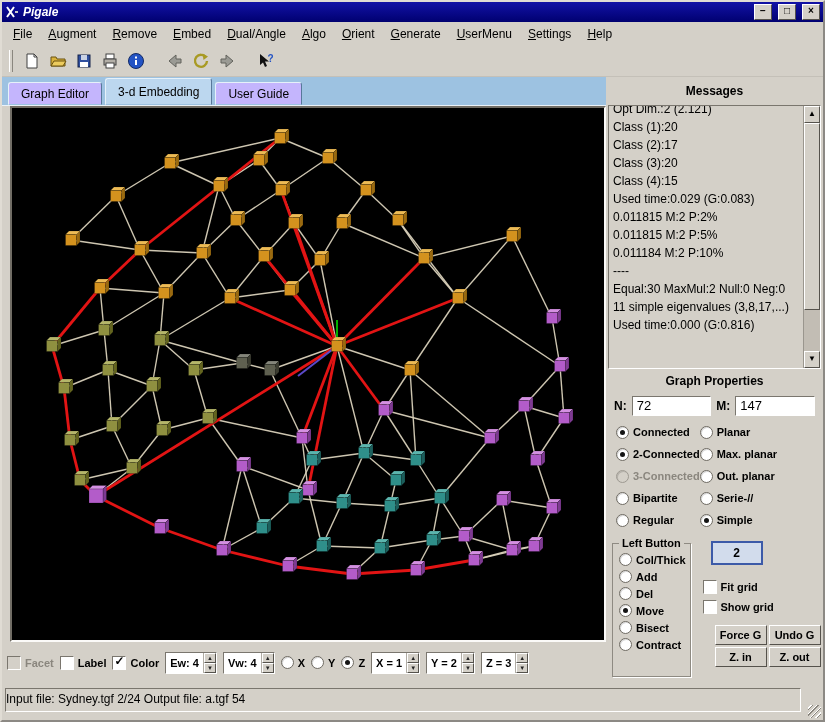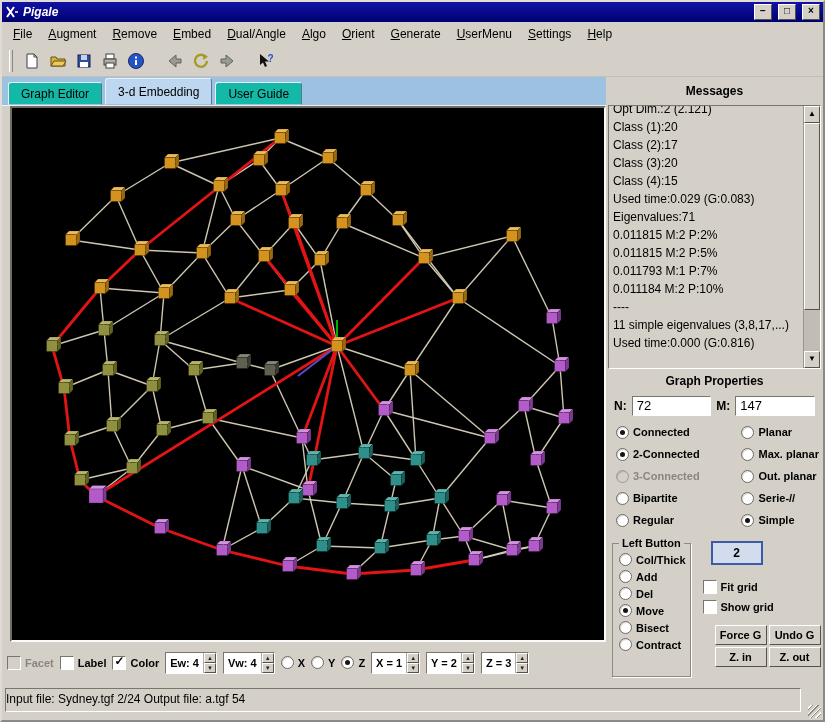--- a/index.html
+++ b/index.html
@@ -18,21 +18,21 @@
   .toolbar{flex:0 0 31px;display:flex;align-items:center;padding-left:2px;gap:1px;border-bottom:1px solid #c4c0b8;}
   .t-handle{width:2px;height:22px;border-left:1px solid #fff;border-right:1px solid #8a867e;margin:0 5px;}
   .t-btn{width:25px;height:25px;display:grid;place-items:center;}
   .t-gap{width:12px;}
   
   .content{flex:1;display:flex;min-height:0;}
   .left-col{width:604px;display:flex;flex-direction:column;}
   .right-col{flex:1;display:flex;flex-direction:column;min-width:0;}
   
   .tabstrip{flex:0 0 28px;background:#9dc2e1;display:flex;align-items:flex-end;padding-left:6px;gap:3px;border-bottom:1px solid #eaf2f9;}
-  .tab{height:21px;padding:0 12px;display:flex;align-items:center;font-size:12px;background:#14b8a6;
+  .tab{height:21px;padding:0 12px;display:flex;align-items:center;font-size:12px;background:#c4b5fd;
     border:1px solid;border-color:#e6f1fa #58789a #9dc2e1 #e6f1fa;border-radius:3px 3px 0 0;white-space:nowrap;}
   .tab.active{background:#bcd7ef;height:25px;}
   
   .canvas-wrap{margin-left:8px;width:596px;height:536px;box-sizing:border-box;background:#000;
     border:2px solid;border-color:#716d65 #fbfaf8 #fbfaf8 #716d65;}
   .canvas-wrap svg{display:block;width:592px;height:532px;}
   
   .cb-row,.rb-row{display:inline-flex;align-items:center;gap:4px;font-size:11px;font-weight:bold;white-space:nowrap;}
   .checkbox{width:12px;height:12px;background:#fff;border:1px solid;border-color:#7a766e #fff #fff #7a766e;position:relative;flex:0 0 12px;}
   .checkbox.checked::after{content:"\2713";position:absolute;left:1px;top:-3px;font-size:12px;font-weight:bold;color:#000;}
@@ -53,21 +53,21 @@
   .msg-header{flex:0 0 28px;display:flex;align-items:center;justify-content:center;font-weight:bold;font-size:12px;}
   .msg-area{flex:0 0 262px;margin:0 2px;display:flex;border:1px solid;border-color:#7a766e #fff #fff #7a766e;overflow:hidden;background:#d4d0c8;}
   .msg-lines{flex:1;overflow:hidden;padding-left:4px;margin-top:-6px;font-size:12px;line-height:18px;white-space:nowrap;}
   .scrollbar{width:16px;display:flex;flex-direction:column;background:#c2bdb4;border-left:1px solid #9a968e;}
   .sb-btn{height:15px;background:#d4d0c8;border:1px solid;border-color:#fff #55524c #55524c #fff;font-size:8px;line-height:13px;text-align:center;}
   .sb-track{flex:1;position:relative;}
   .sb-thumb{position:absolute;left:0;top:0;width:100%;height:82%;background:#d4d0c8;border:1px solid;border-color:#fff #55524c #55524c #fff;box-sizing:border-box;}
   .gp-title{flex:0 0 24px;display:flex;align-items:center;justify-content:center;font-weight:bold;font-size:12px;}
   .nm-row{flex:0 0 26px;display:flex;align-items:center;gap:5px;padding:0 8px;font-size:12px;font-weight:bold;}
   .field{flex:1;height:18px;background:#fff;border:1px solid;border-color:#7a766e #fff #fff #7a766e;font-weight:normal;font-size:13px;line-height:17px;padding:0 4px;}
-  .prop-grid{display:grid;grid-template-columns:1fr;grid-auto-flow:column;grid-template-rows:repeat(5,22px);
+  .prop-grid{display:grid;grid-template-columns:1fr 1fr 1fr;grid-auto-flow:column;grid-template-rows:repeat(5,22px);
     padding:2px 4px 2px 10px;align-items:center;flex:0 0 114px;box-sizing:border-box;}
   .lb-row{flex:1;display:flex;padding:4px 20px 6px 6px;gap:8px;min-height:0;}
   .groupbox{width:94px;margin:0;padding:2px 4px 2px 6px;border:1px solid #8e8a82;box-shadow:1px 1px 0 #fff;}
   .groupbox legend{font-size:11px;font-weight:bold;padding:0 3px;}
   #lb-options{display:flex;flex-direction:column;gap:4px;padding-top:2px;}
   .right-mini{flex:1;display:flex;flex-direction:column;padding-top:2px;}
   .val-display{width:48px;height:20px;margin:2px 0 12px 12px;border:2px solid #3c5aa8;background:#d2dcec;display:grid;place-items:center;font-weight:bold;font-size:12px;}
   .right-mini .cb-row{margin:3px 0 3px 4px;}
   .btn-grid{margin-top:8px;margin-left:16px;display:grid;grid-template-columns:52px 52px;grid-auto-rows:20px;gap:2px;}
   
@@ -775,26 +775,25 @@
         <span>Messages</span>
       </div>
       <div class="msg-area">
         <div class="msg-lines" id="msg-lines">
             <div class="msg-line">Opt Dim.:2 (2.121)</div>
             <div class="msg-line">Class (1):20</div>
             <div class="msg-line">Class (2):17</div>
             <div class="msg-line">Class (3):20</div>
             <div class="msg-line">Class (4):15</div>
             <div class="msg-line">Used time:0.029 (G:0.083)</div>
-            <div class="msg-line">Eigenvalues:71</div>
             <div class="msg-line">0.011815 M:2 P:2%</div>
             <div class="msg-line">0.011815 M:2 P:5%</div>
-            <div class="msg-line">0.011793 M:1 P:7%</div>
             <div class="msg-line">0.011184 M:2 P:10%</div>
             <div class="msg-line">----</div>
+            <div class="msg-line">Equal:30 MaxMul:2 Null:0 Neg:0</div>
             <div class="msg-line">11 simple eigenvalues (3,8,17,...)</div>
             <div class="msg-line">Used time:0.000 (G:0.816)</div>
           </div>
         <div class="scrollbar">
           <div class="sb-btn">▲</div>
           <div class="sb-track">
               <div class="sb-thumb"></div>
             </div>
           <div class="sb-btn">▼</div>
         </div>

